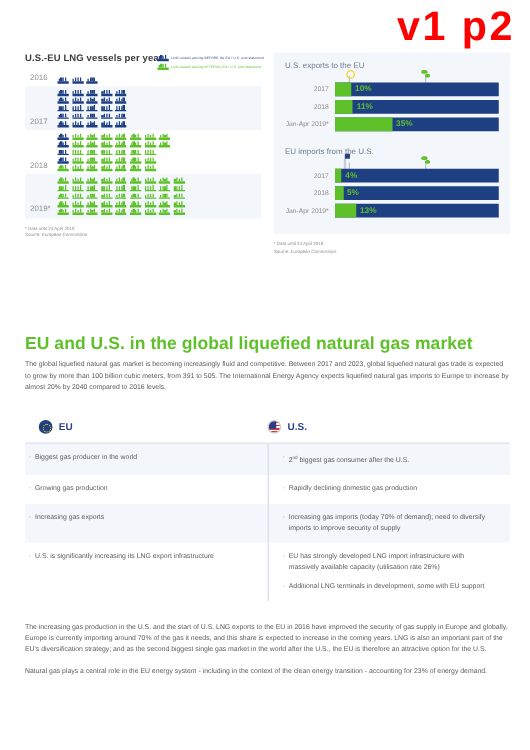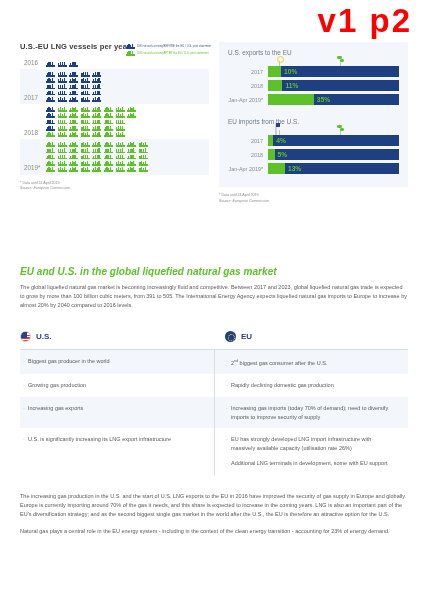--- a/index.html
+++ b/index.html
@@ -96,22 +96,22 @@
   .bar-track { flex: 1; height: 11px; display: flex; position: relative; background: #1f3f83; }
   .bar-green { background: #5ec12a; height: 100%; flex: none; }
   .bar-val {
     position: absolute; top: 0; height: 11px; line-height: 11px;
     font-size: 6.6px; font-weight: bold; color: #5ec12a;
   }
 
   
   .article { position: absolute; top: 266px; left: 20px; width: 388px; }
   .sec-head {
-    font-size: 10px; font-weight: bold; color: #5ec12a;
-    margin-bottom: 6px; letter-spacing: .05px; font-style: italic;
+    font-size: 14px; font-weight: bold; color: #5ec12a;
+    margin-bottom: 6px; letter-spacing: .05px;
   }
   p.body { font-size: 5.5px; line-height: 9px; color: #5a5a5a; text-align: left; }
 
   
   .cmp { margin-top: 21px; width: 388px; }
   .cmp-head { display: flex; border-bottom: 1px solid #d7dde5; padding-bottom: 7px; }
   .cmp-col { width: 194px; display: flex; align-items: center; gap: 5px; }
   .cmp-col.right { padding-left: 11px; }
   .cmp-name { font-size: 8px; font-weight: bold; color: #2b3f88; }
   .flag-us, .flag-eu { width: 11px; height: 11px; border-radius: 50%; position: relative; overflow: hidden; flex: none; }
@@ -1080,27 +1080,27 @@
       </div>
     </div>
   </div>
 
   <div class="article">
     <div class="sec-head">EU and U.S. in the global liquefied natural gas market</div>
     <p class="body">The global liquefied natural gas market is becoming increasingly fluid and competitive. Between 2017 and 2023, global liquefied natural gas trade is expected to grow by more than 100 billion cubic meters, from 391 to 505. The International Energy Agency expects liquefied natural gas imports to Europe to increase by almost 20% by 2040 compared to 2016 levels.</p>
 
     <div class="cmp">
       <div class="cmp-head">
+        <div class="cmp-col right">
+          <span class="flag-eu"></span>
+          <span class="cmp-name">EU</span>
+        </div>
         <div class="cmp-col">
           <span class="flag-us"></span>
           <span class="cmp-name">U.S.</span>
-        </div>
-        <div class="cmp-col right">
-          <span class="flag-eu"></span>
-          <span class="cmp-name">EU</span>
         </div>
       </div>
       <div id="cmp-body">
           <div class="cmp-row shade">
             <div class="cmp-cell left">
               <div class="bullet">
                 <span class="dot">·</span>
                 <span>Biggest gas producer in the world</span>
               </div>
             </div>

